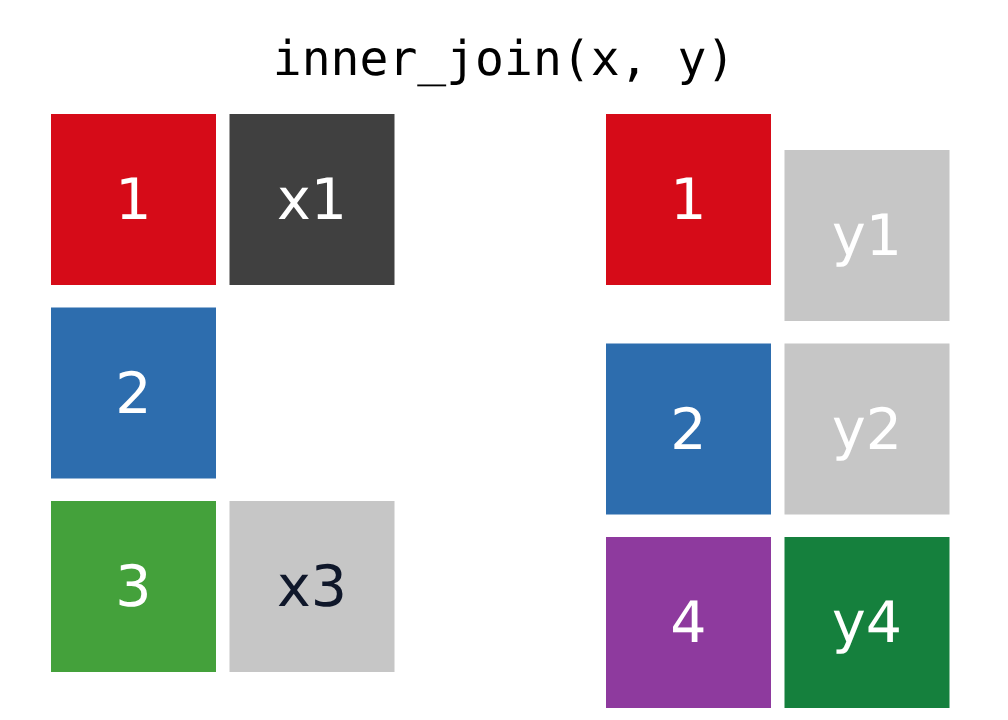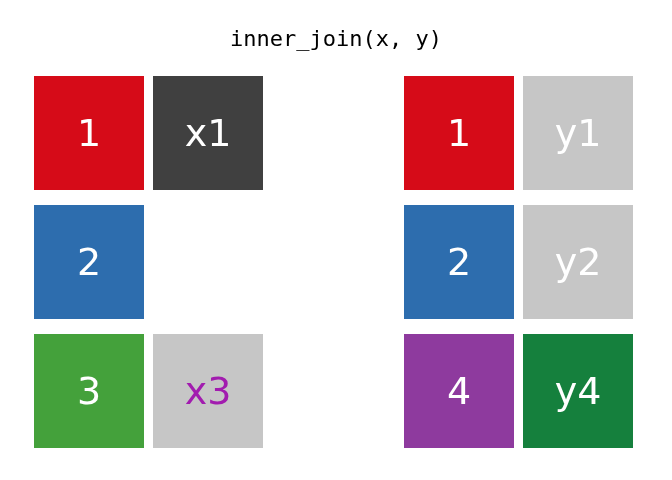--- a/index.html
+++ b/index.html
@@ -23,21 +23,21 @@
   }
 
   
   .diagram-title {
     position: absolute;
     left: 0;
     top: 22px;
     width: 672px;
     text-align: center;
     font-family: "DejaVu Sans Mono", "Liberation Mono", monospace;
-    font-size: 22px;
+    font-size: 32px;
     line-height: 34px;
     letter-spacing: 0px;
     color: #000000;
     white-space: pre;
   }
 
   
   .table-group {
     position: absolute;
     top: 76px;
@@ -85,30 +85,30 @@
       <div class="cell cell-key" style="background: rgb(214, 11, 24); color: rgb(255, 255, 255);">1</div>
       <div class="cell cell-val" style="color: rgb(255, 255, 255); background: #404040;">x1</div>
     </div>
 
     <div class="table-row">
       <div class="cell cell-key" style="background: rgb(45, 109, 174); color: rgb(255, 255, 255);">2</div>
     </div>
 
     <div class="table-row">
       <div class="cell cell-key" style="background: rgb(68, 161, 59); color: rgb(255, 255, 255);">3</div>
-      <div class="cell cell-val" style="color: #a21caf; background: rgb(198, 198, 198);">x3</div>
+      <div class="cell cell-val" style="color: #0f172a; background: rgb(198, 198, 198);">x3</div>
     </div>
 
   </div>
 
   <div class="table-group" id="table-y">
 
     <div class="table-row">
       <div class="cell cell-key" style="background: rgb(214, 11, 24); color: rgb(255, 255, 255);">1</div>
-      <div class="cell cell-val" style="color: rgb(255, 255, 255); background: rgb(198, 198, 198);">y1</div>
+      <div class="cell cell-val" style="color: rgb(255, 255, 255); background: rgb(198, 198, 198); margin-top: 24px;">y1</div>
     </div>
 
     <div class="table-row">
       <div class="cell cell-key" style="background: rgb(45, 109, 174); color: rgb(255, 255, 255);">2</div>
       <div class="cell cell-val" style="color: rgb(255, 255, 255); background: rgb(198, 198, 198);">y2</div>
     </div>
 
     <div class="table-row">
       <div class="cell cell-key" style="background: rgb(142, 58, 158); color: rgb(255, 255, 255);">4</div>
       <div class="cell cell-val" style="color: rgb(255, 255, 255); background: #15803d;">y4</div>

